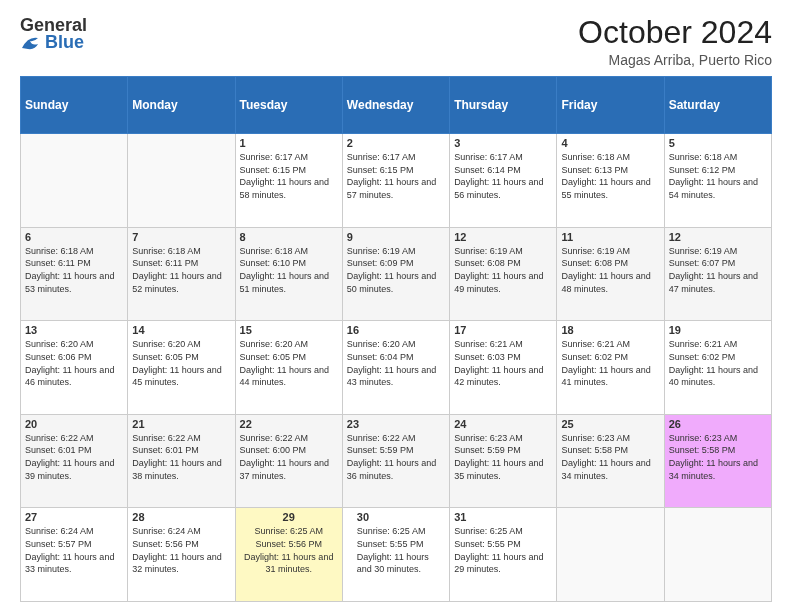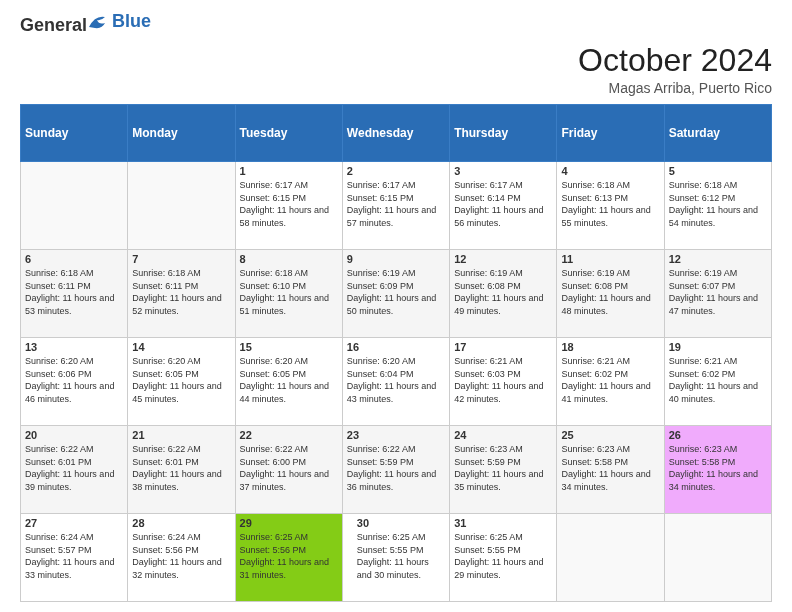--- a/index.html
+++ b/index.html
@@ -18,30 +18,30 @@
       flex-direction: column;
     }
     .header {
       display: flex;
       justify-content: space-between;
       align-items: flex-start;
       margin-bottom: 8px;
     }
     .logo {
       display: flex;
+      flex-direction: column;
       align-items: flex-start;
     }
     .logo-row {
       display: flex;
       align-items: center;
       gap: 3px;
     }
     .title-area {
       text-align: right;
-      margin-top: 28px;
     }
     .month-title {
       font-size: 32px;
       font-weight: normal;
       color: #222;
       line-height: 1.1;
     }
     .location {
       font-size: 14px;
       color: #555;
@@ -301,21 +301,21 @@
             <div class="day-info" style="white-space: pre-line;">Sunrise: 6:24 AM
 Sunset: 5:57 PM
 Daylight: 11 hours and 33 minutes.</div>
           </td>
           <td style="background: rgb(255, 255, 255);">
             <span class="day-num">28</span>
             <div class="day-info" style="white-space: pre-line;">Sunrise: 6:24 AM
 Sunset: 5:56 PM
 Daylight: 11 hours and 32 minutes.</div>
           </td>
-          <td style="background: #84cc16;">
+          <td style="background: #fef9c3; text-align: center;">
             <span class="day-num">29</span>
             <div class="day-info" style="white-space: pre-line;">Sunrise: 6:25 AM
 Sunset: 5:56 PM
 Daylight: 11 hours and 31 minutes.</div>
           </td>
           <td style="background: rgb(255, 255, 255); padding-left: 14px;">
             <span class="day-num">30</span>
             <div class="day-info" style="white-space: pre-line;">Sunrise: 6:25 AM
 Sunset: 5:55 PM
 Daylight: 11 hours and 30 minutes.</div>

